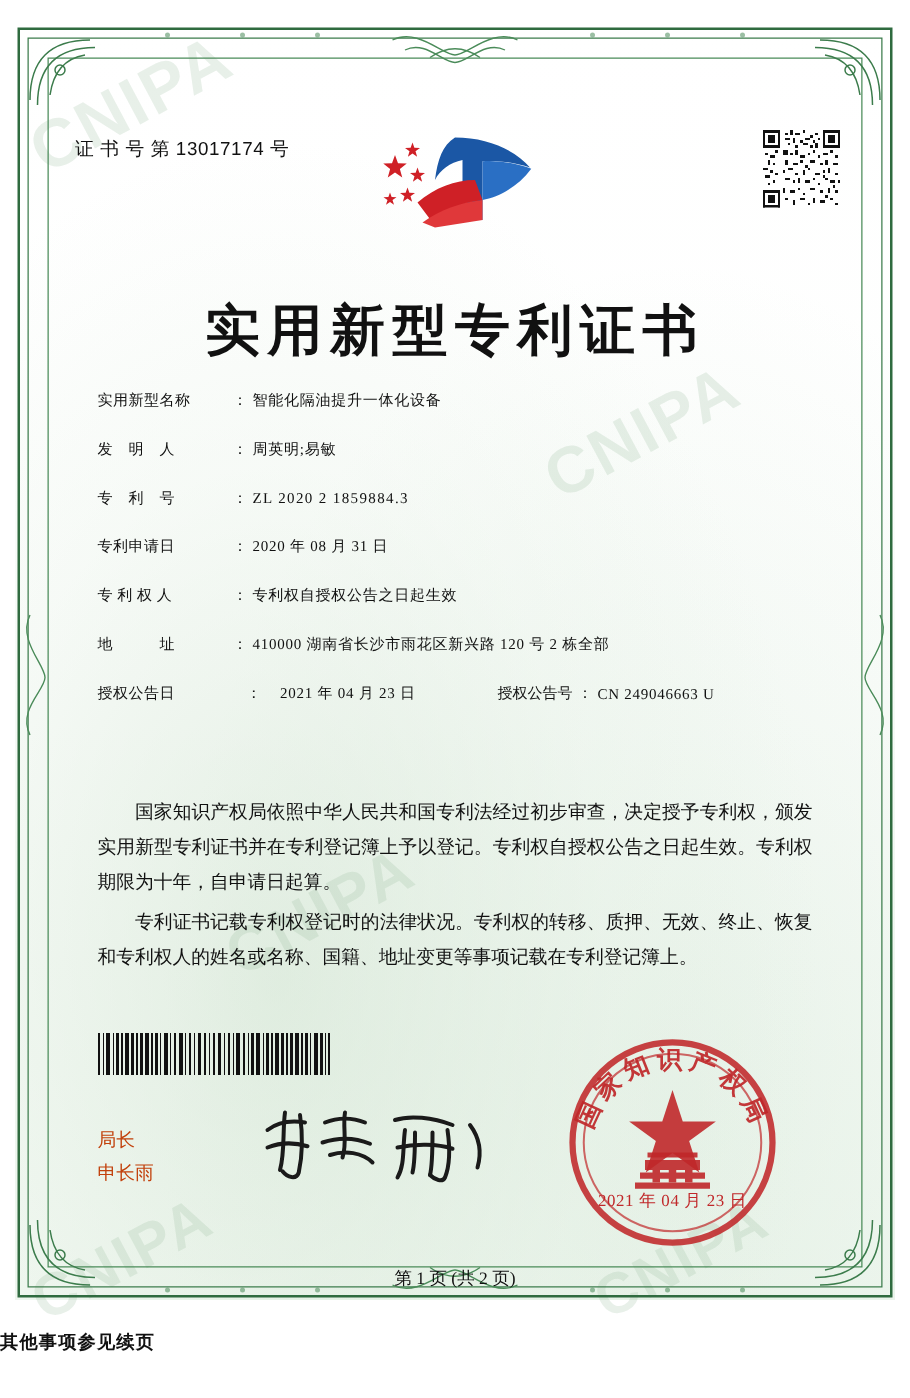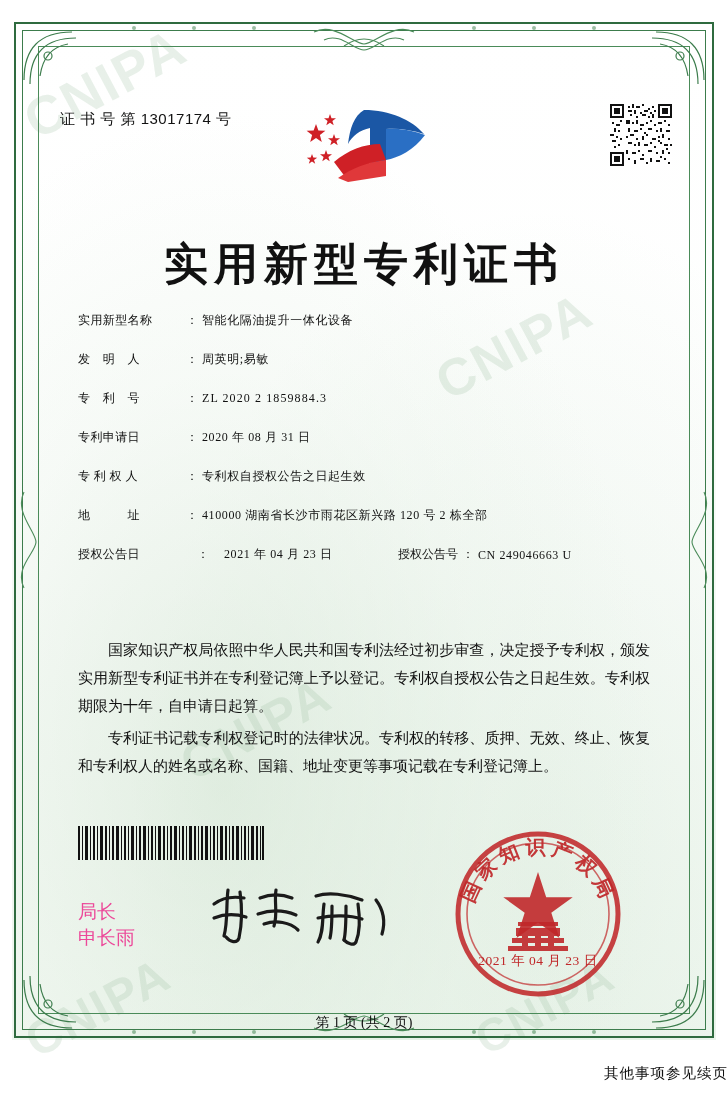--- a/index.html
+++ b/index.html
@@ -175,24 +175,23 @@
     top: 826px;
     width: 186px;
     height: 34px;
   }
 
   
   .sig-label {
     position: absolute;
     left: 78px;
     top: 900px;
-    font-size: 19px;
+    font-size: 15px;
     line-height: 26px;
-    color: #ec4899;
-    font-family: Liberation Mono, monospace;
+    color: #c2410c;
   }
   .sig-hand {
     position: absolute;
     left: 206px;
     top: 884px;
     width: 190px;
     height: 66px;
   }
 
   
@@ -221,24 +220,25 @@
     left: 0; right: 0;
     top: 1014px;
     text-align: center;
     font-size: 14px;
     color: #111;
   }
   .footer-note {
     position: absolute;
     left: 0; right: 0;
     top: 1064px;
-    text-align: right;
+    text-align: left;
     font-size: 14.5px;
     color: #111;
     letter-spacing: 1px;
+    font-weight: bold;
   }
 </style>
 </head>
 <body>
 
 <div class="page">
 
   <div class="paper-tint"></div>
 
   <div class="wm wm1">CNIPA</div>

